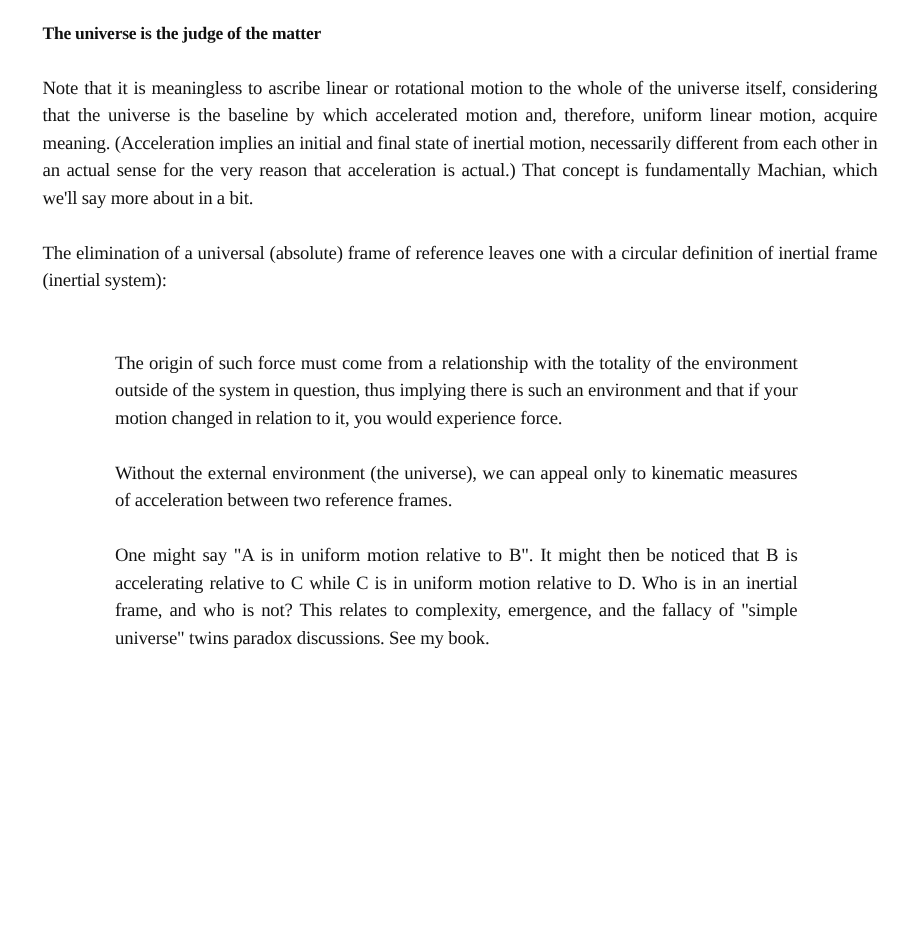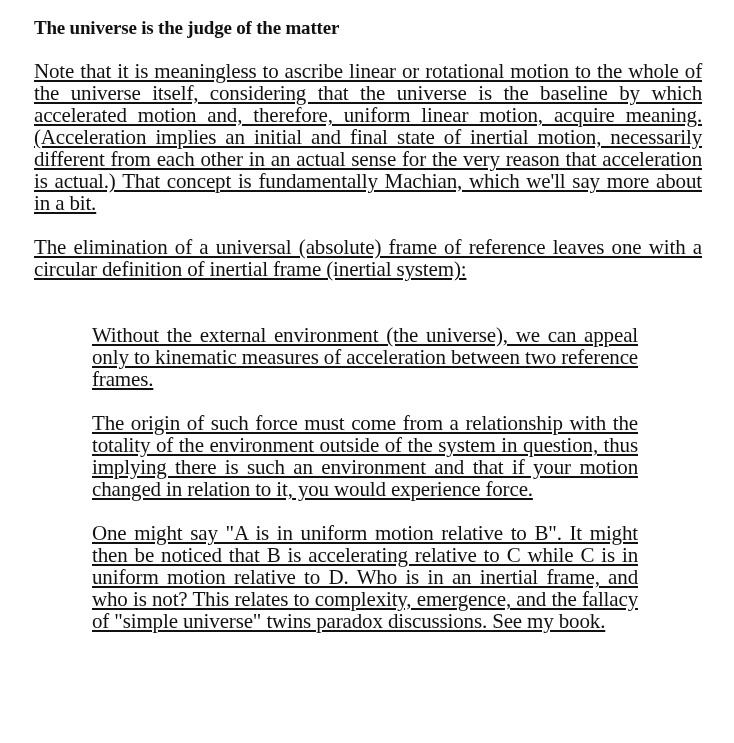--- a/index.html
+++ b/index.html
@@ -16,32 +16,31 @@
       position: relative;
     }
     .page {
       position: absolute;
       left: 34px;
       top: 17px;
       width: 668px;
     }
     .heading {
       font-weight: bold;
-      font-size: 19px;
+      font-size: 14px;
       line-height: 22px;
       margin: 0 0 21px 0;
       letter-spacing: -0.2px;
     }
     .para {
-      font-size: 21px;
+      font-size: 15px;
       line-height: 22px;
       text-align: justify;
       margin: 0 0 22px 0;
       letter-spacing: -0.15px;
-      text-decoration: underline;
     }
     .quote {
       margin: 44px 0 0 58px;
       width: 546px;
     }
     .quote .para {
       margin-bottom: 22px;
     }
     .para.last-line-left {
       text-align-last: left;
@@ -50,17 +49,17 @@
 </head>
 <body>
 
 <div class="page">
   <h1 class="heading">The universe is the judge of the matter</h1>
 
   <p class="para last-line-left">Note that it is meaningless to ascribe linear or rotational motion to the whole of the universe itself, considering that the universe is the baseline by which accelerated motion and, therefore, uniform linear motion, acquire meaning. (Acceleration implies an initial and final state of inertial motion, necessarily different from each other in an actual sense for the very reason that acceleration is actual.)  That concept is fundamentally Machian, which we'll say more about in a bit.</p>
   <p class="para last-line-left">The elimination of a universal (absolute) frame of reference leaves one with a circular definition of inertial frame (inertial system):</p>
 
   <div class="quote">
+    <p class="para last-line-left">The origin of such force must come from a relationship with the totality of the environment outside of the system in question, thus implying there is such an environment and that if your motion changed in relation to it, you would experience force.</p>
     <p class="para last-line-left">Without the external environment (the universe), we can appeal only to kinematic measures of acceleration between two reference frames.</p>
-    <p class="para last-line-left">The origin of such force must come from a relationship with the totality of the environment outside of the system in question, thus implying there is such an environment and that if your motion changed in relation to it, you would experience force.</p>
     <p class="para last-line-left">One might say "A is in uniform motion relative to B".  It might then be noticed that B is accelerating relative to C while C is in uniform motion relative to D.  Who is in an inertial frame, and who is not?  This relates to complexity, emergence, and the fallacy of "simple universe" twins paradox discussions.  See my book.</p>
   </div>
 </div>
 
 </body></html>

